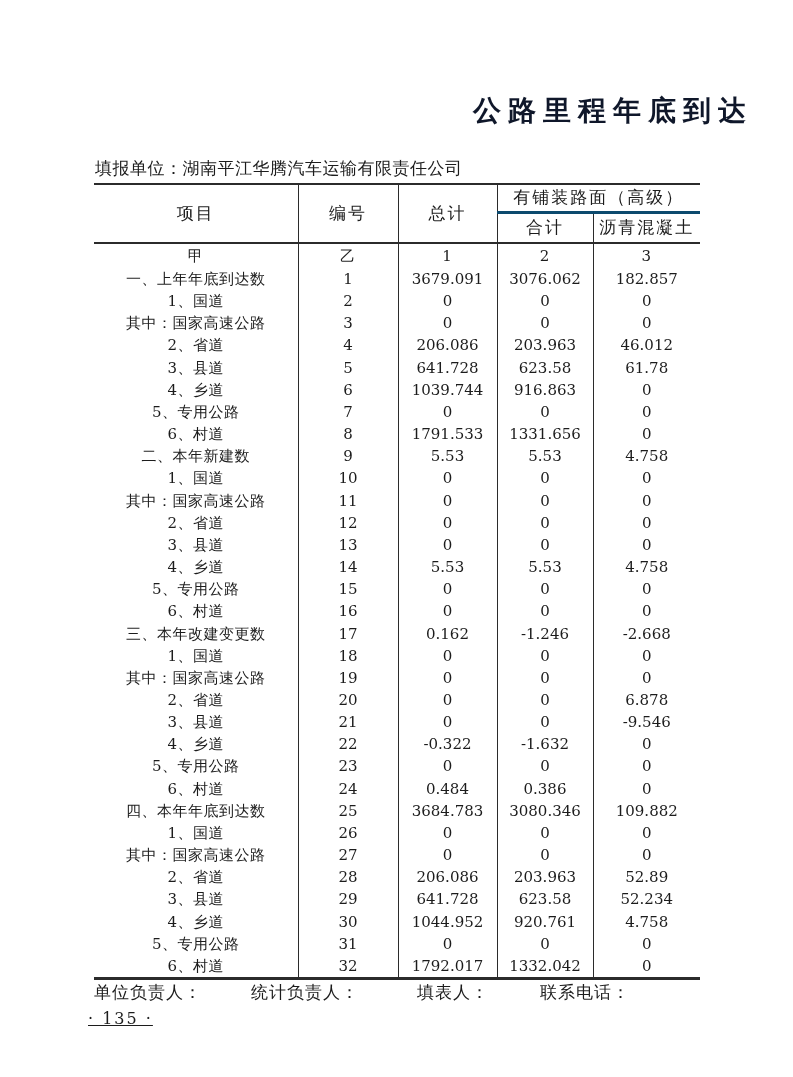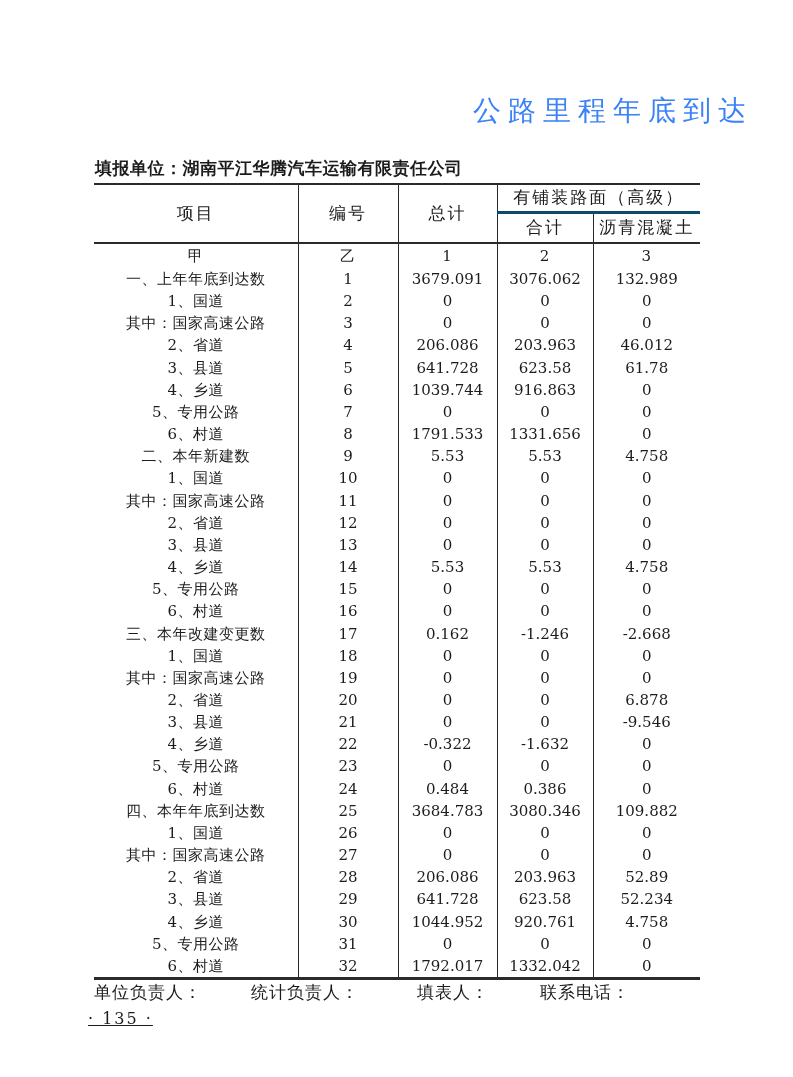--- a/index.html
+++ b/index.html
@@ -9,33 +9,32 @@
     color: #1c1c1c;
     font-family: "DejaVu Serif", "Liberation Serif", serif;
     position: relative;
     overflow: hidden;
   }
   .page-title {
     position: absolute;
     top: 92px;
     right: 40px;
     font-size: 28px;
-    font-weight: normal;
+    font-weight: bold;
     letter-spacing: 7px;
     white-space: nowrap;
-    color: #3b82f6;
+    color: #0f172a;
   }
   .report-unit {
     position: absolute;
     top: 157px;
     left: 95px;
     font-size: 17px;
     letter-spacing: 0.5px;
     white-space: nowrap;
-    font-weight: bold;
   }
   table.mileage {
     position: absolute;
     top: 183px;
     left: 94px;
     width: 606px;
     border-collapse: collapse;
     table-layout: fixed;
     border-top: 2px solid #2b2b2b;
     border-bottom: 3px solid #2b2b2b;
@@ -126,21 +125,21 @@
       <td class="vline">2</td>
       <td class="vline">3</td>
     </tr>
   </tbody>
   <tbody class="data-body">
       <tr>
         <td class="row-label">一、上年年底到达数</td>
         <td class="vline">1</td>
         <td class="vline">3679.091</td>
         <td class="vline">3076.062</td>
-        <td class="vline">132.989</td>
+        <td class="vline">182.857</td>
       </tr>
       <tr>
         <td class="row-label">1、国道</td>
         <td class="vline">2</td>
         <td class="vline">0</td>
         <td class="vline">0</td>
         <td class="vline">0</td>
       </tr>
       <tr>
         <td class="row-label">其中：国家高速公路</td>

